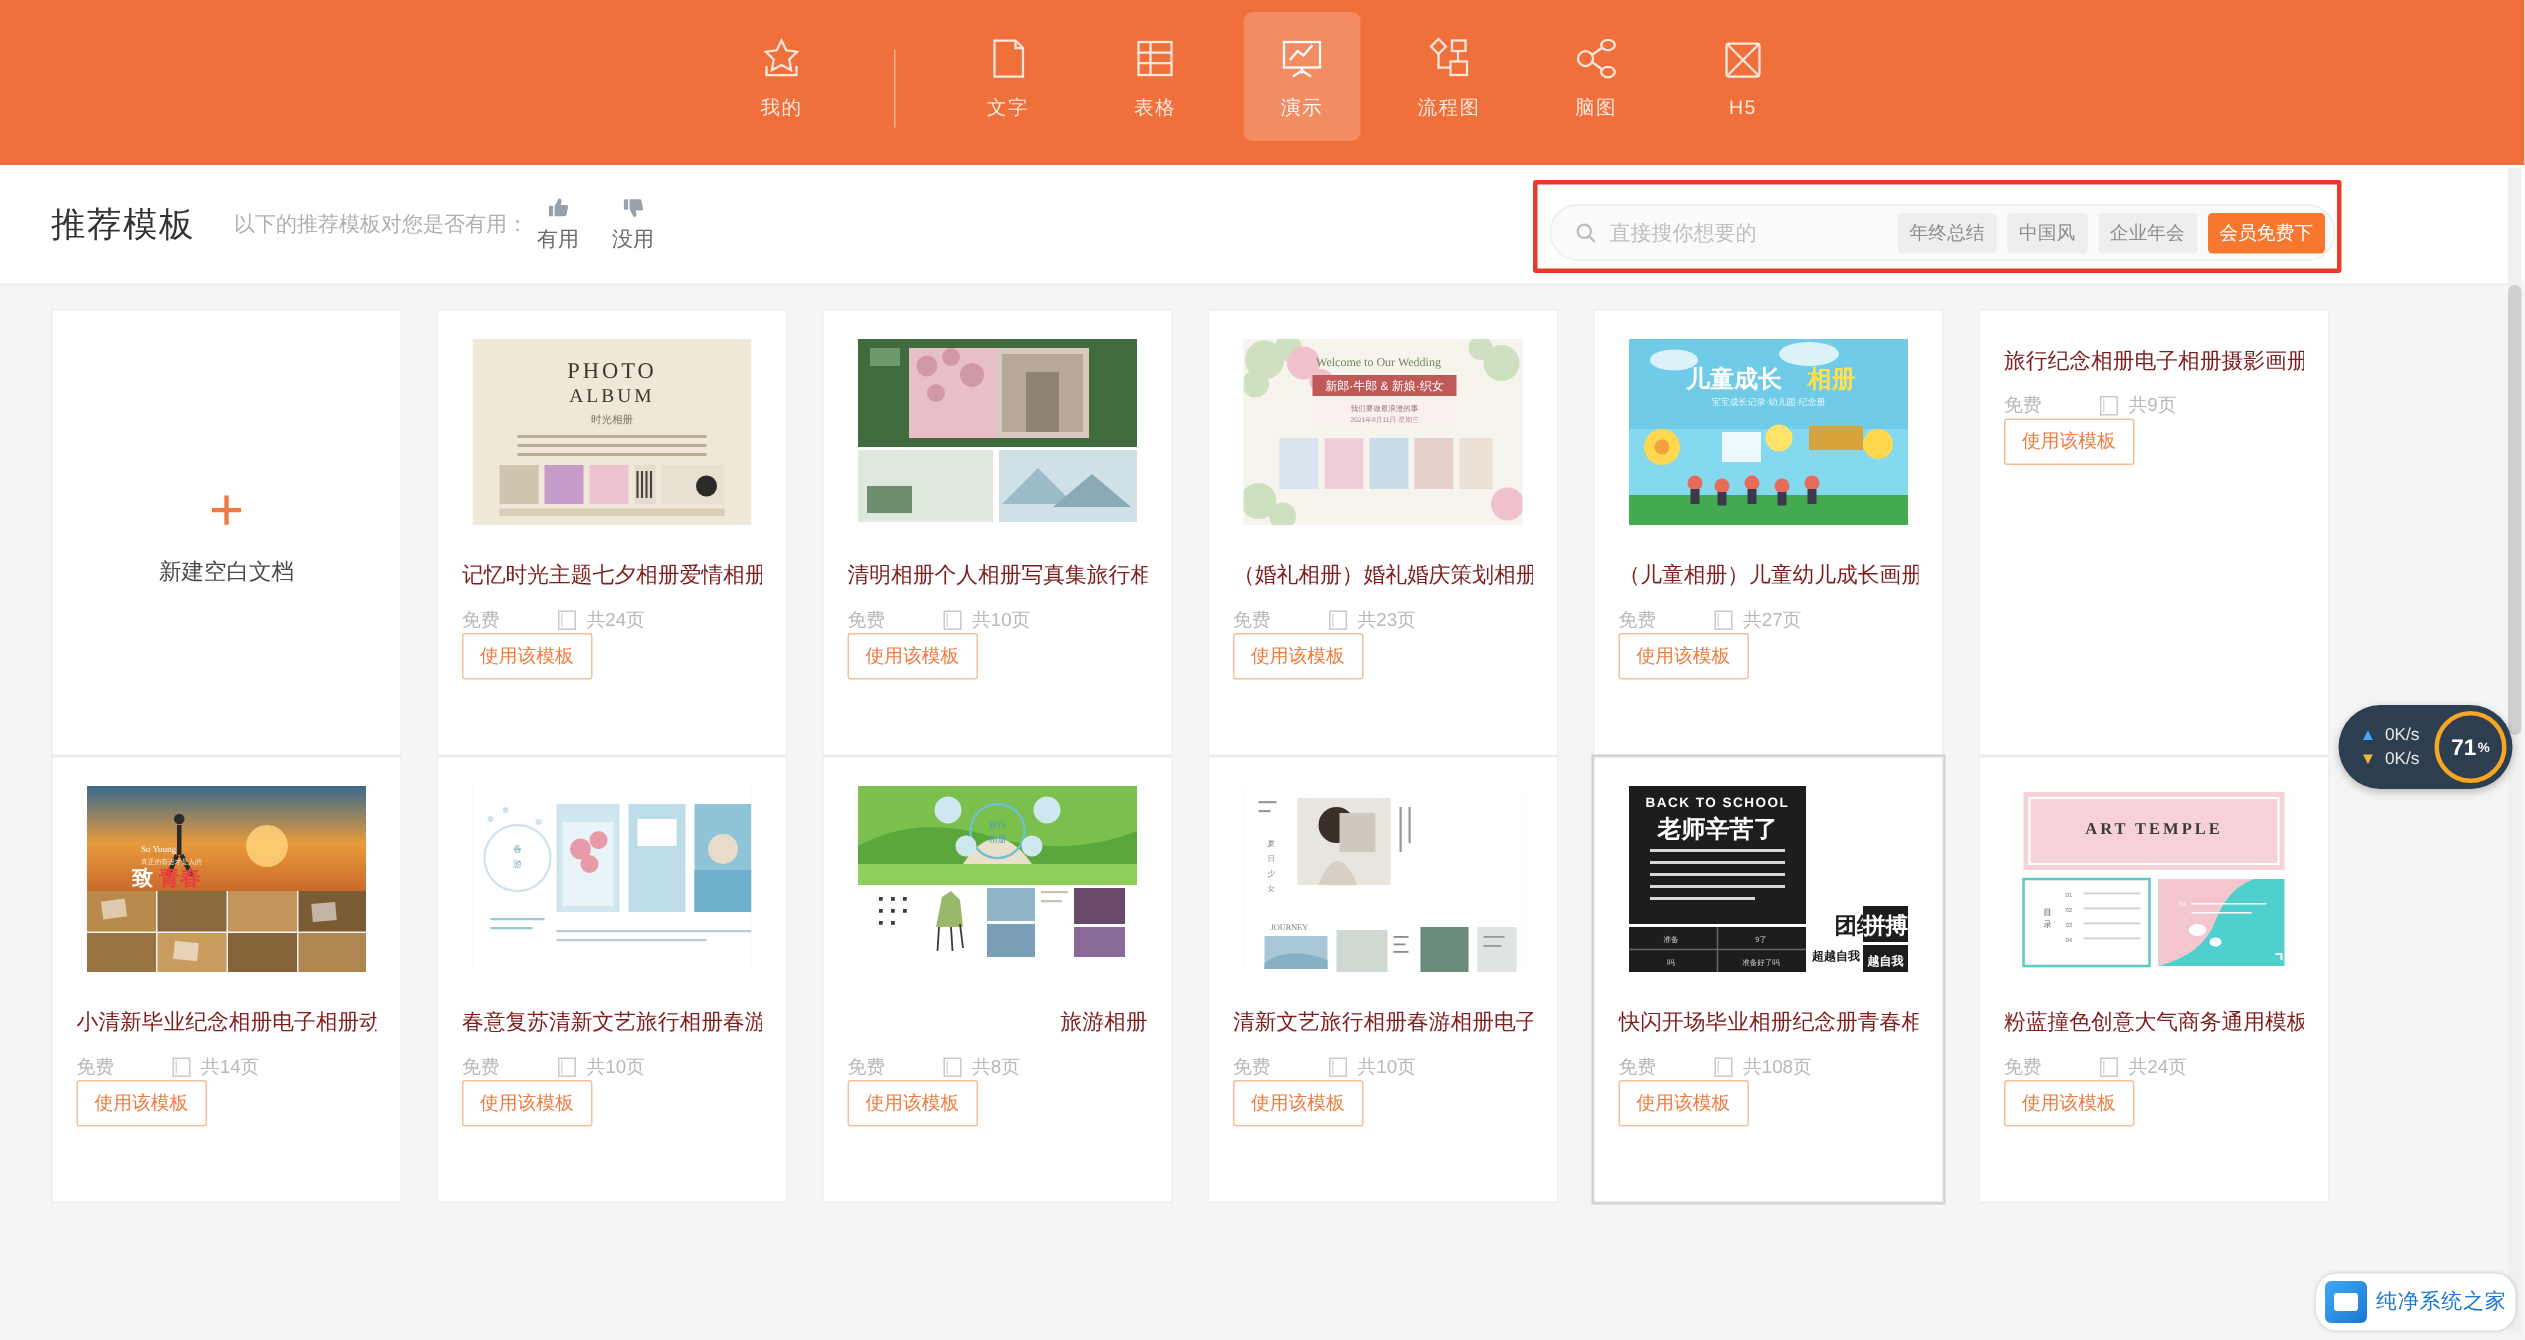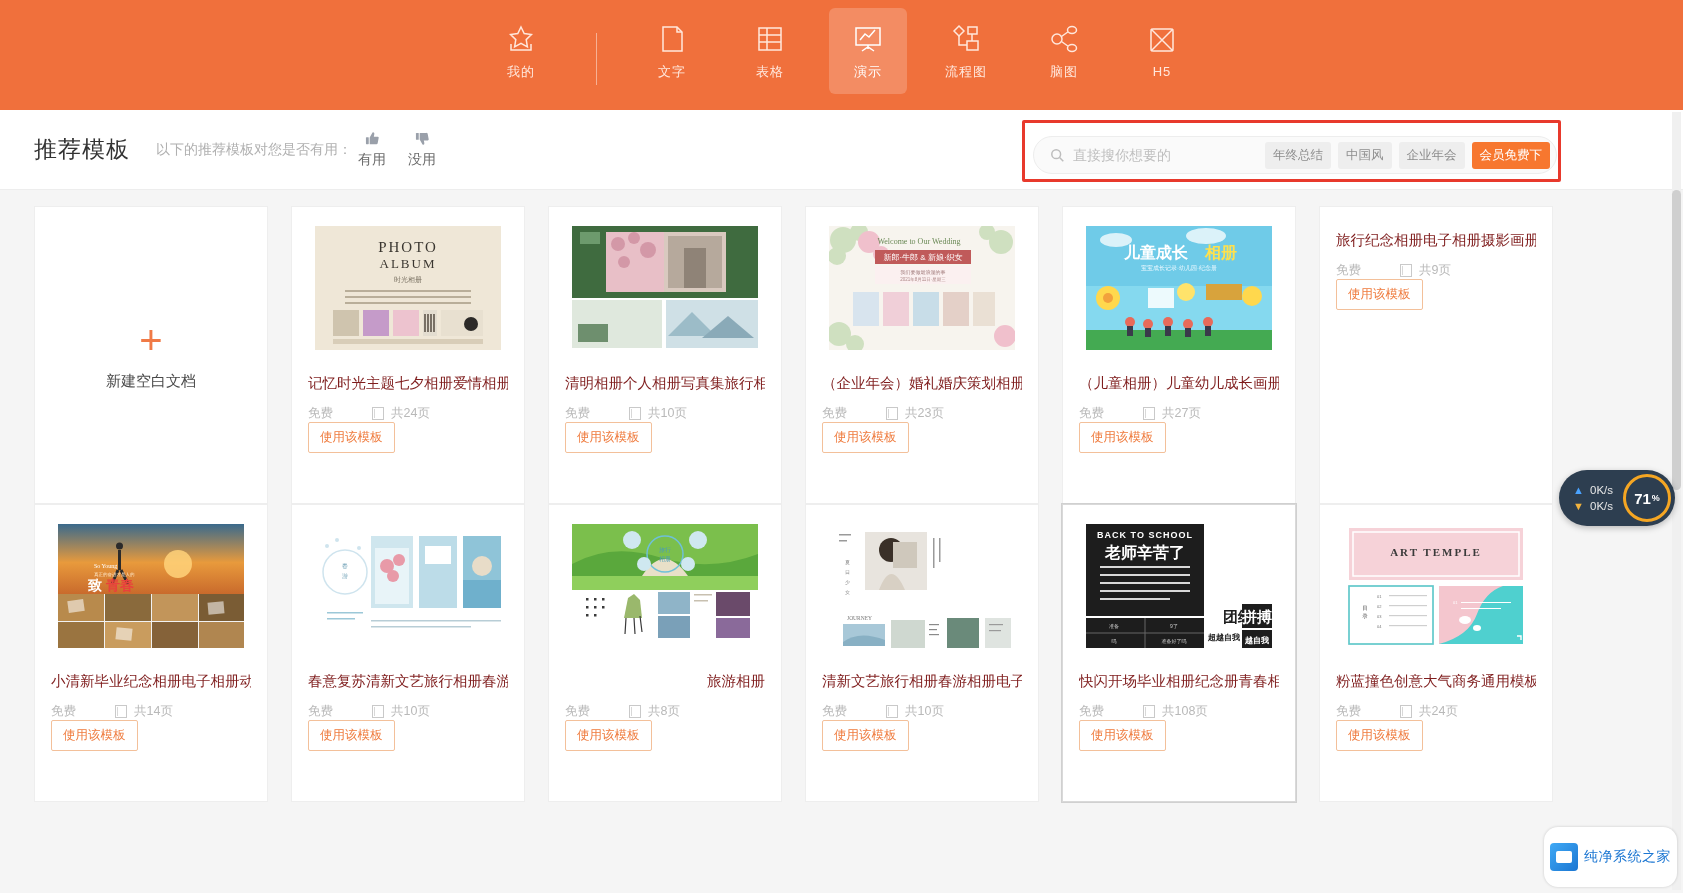--- a/index.html
+++ b/index.html
@@ -201,21 +201,21 @@
     display: flex; align-items: center; justify-content: center;
     font-size: 15px; font-weight: bold; color: #fff;
     position: relative;
   }
   .speed-dial small { font-size: 9px; margin-left:1px; }
 
   
   .watermark {
     position: absolute; right: 6px; bottom: 6px;
     display: flex; align-items: center;
-    background: #fff; border-radius: 14px; padding: 16px 6px;
+    background: #fff; border-radius: 14px; padding: 5px 6px;
     box-shadow: 0 0 3px rgba(0,0,0,0.18);
     justify-content: space-between;
   }
   .wm-logo {
     width: 28px; height: 28px; border-radius: 4px;
     background: linear-gradient(135deg,#3fa9f5,#1b76d2);
     position: relative; flex: 0 0 auto;
   }
   .wm-logo::before{
     content:""; position:absolute; left:6px; top:8px;
@@ -466,21 +466,21 @@
             <g fill="#cfe0c0">
                 <circle cx="10" cy="108" r="12"></circle>
                 <circle cx="26" cy="118" r="9"></circle>
               </g>
             <g fill="#f0c0cc">
                 <circle cx="176" cy="110" r="11"></circle>
               </g>
           </svg>
         </div>
       </div>
-      <div class="card-title">（企业年会）婚礼婚庆策划相册</div>
+      <div class="card-title">（婚礼相册）婚礼婚庆策划相册</div>
       <div class="meta">
         <span class="price">免费</span>
         <span class="pages-icon"></span>
         <span>共23页</span>
       </div>
       <div class="use-btn">
         <span>使用该模板</span>
       </div>
     </div>
 

